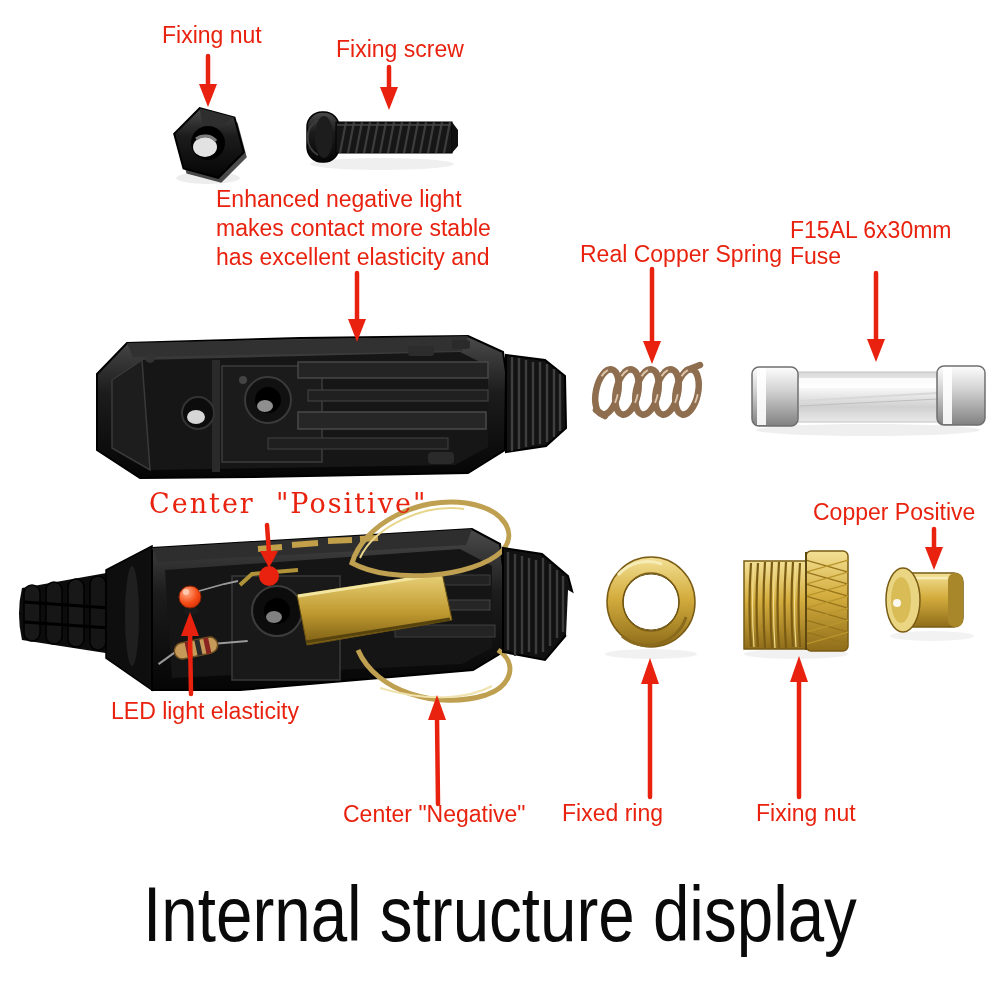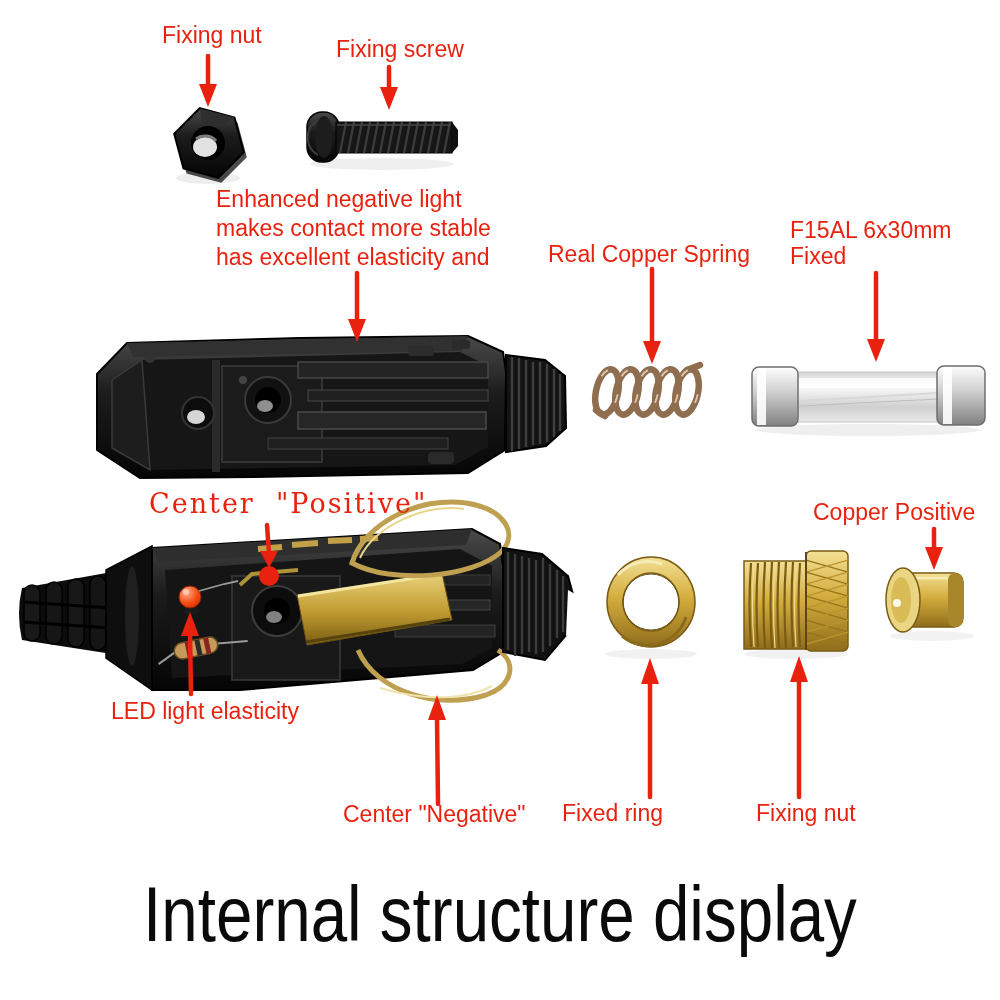--- a/index.html
+++ b/index.html
@@ -293,25 +293,25 @@
 
   <div class="lbl" style="left:162px;top:21px">Fixing nut</div>
   <div class="lbl" style="left:336px;top:35px">Fixing screw</div>
 
   <div class="lbl" style="left:216px;top:185px">
     <span class="line">Enhanced negative light</span>
     <span class="line">makes contact more stable</span>
     <span class="line">has excellent elasticity and</span>
   </div>
 
-  <div class="lbl" style="left:548px;top:240px">Real Copper Spring</div>
+  <div class="lbl" style="left:580px;top:240px">Real Copper Spring</div>
 
   <div class="lbl centered" style="left:790px;top:217px;width:180px;line-height:26px">
     <span class="line">F15AL 6x30mm</span>
-    <span class="line">Fixed</span>
+    <span class="line">Fuse</span>
   </div>
 
   <div class="lbl serif" style="left:149px;top:489px">Center  "Positive"</div>
 
   <div class="lbl" style="left:111px;top:697px">LED light elasticity</div>
   <div class="lbl" style="left:343px;top:800px">Center "Negative"</div>
   <div class="lbl" style="left:562px;top:799px">Fixed ring</div>
   <div class="lbl" style="left:756px;top:799px">Fixing nut</div>
   <div class="lbl" style="left:813px;top:498px">Copper Positive</div>
 

